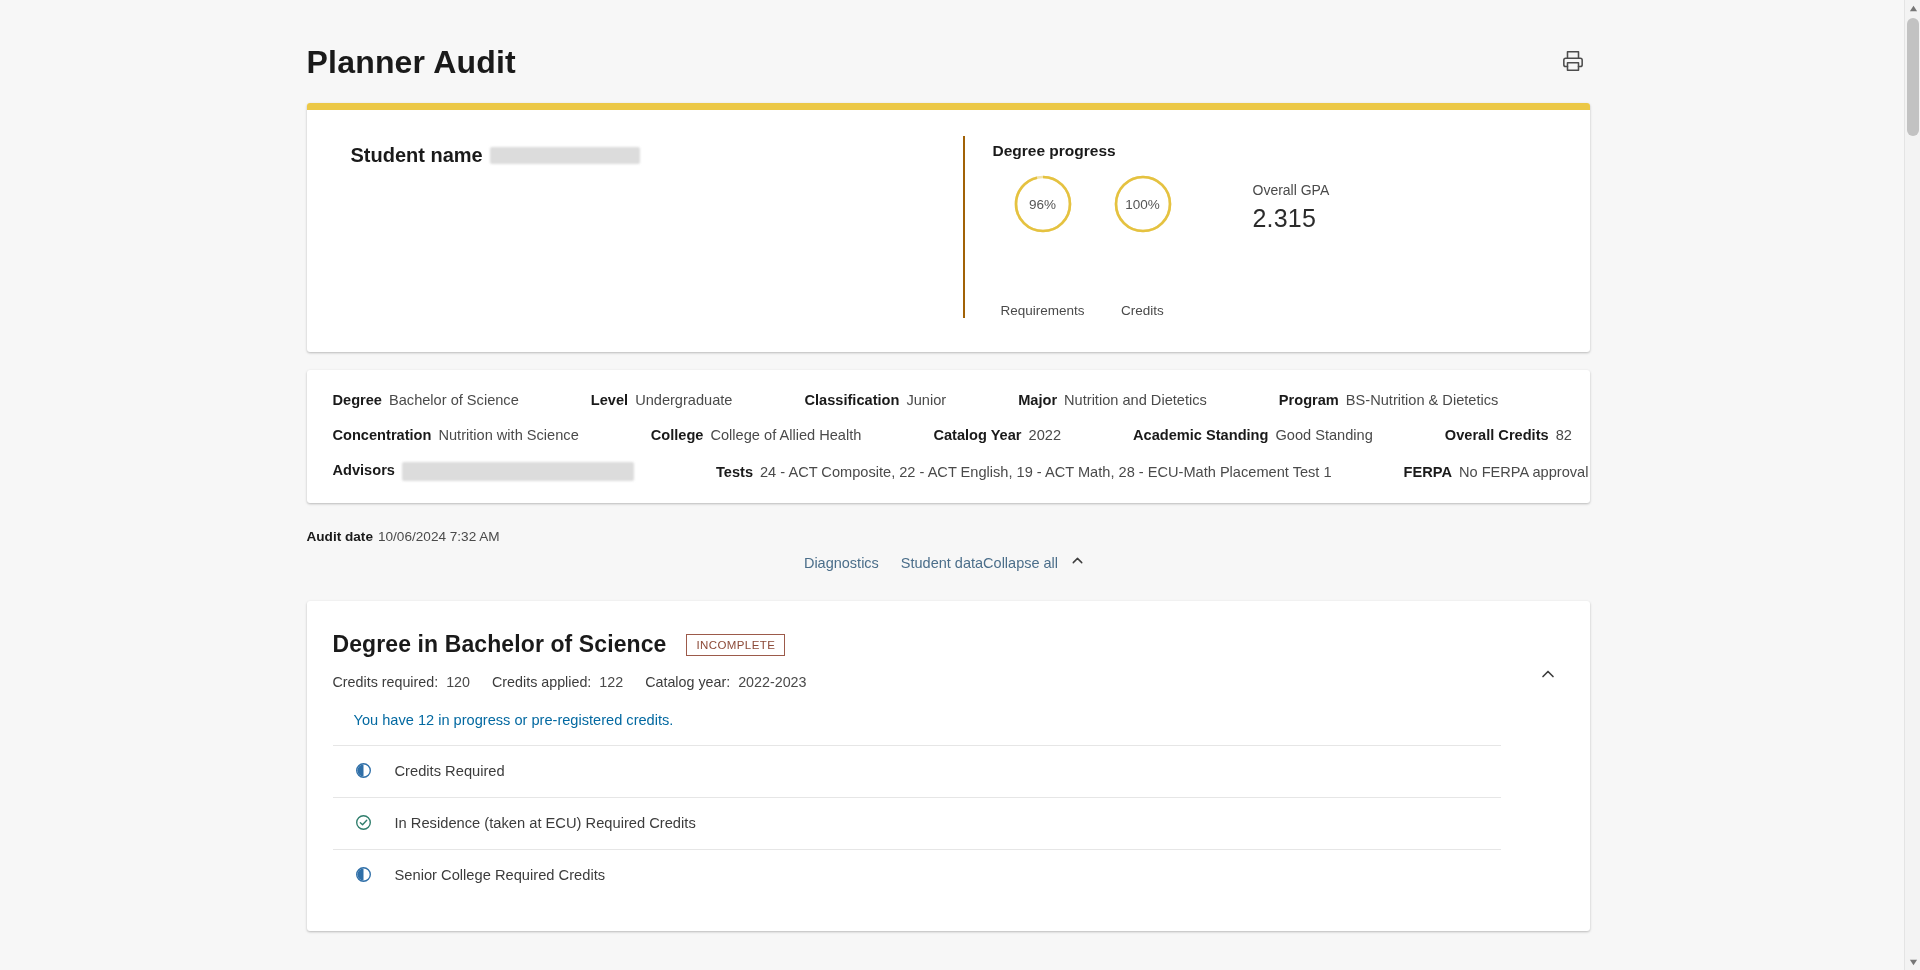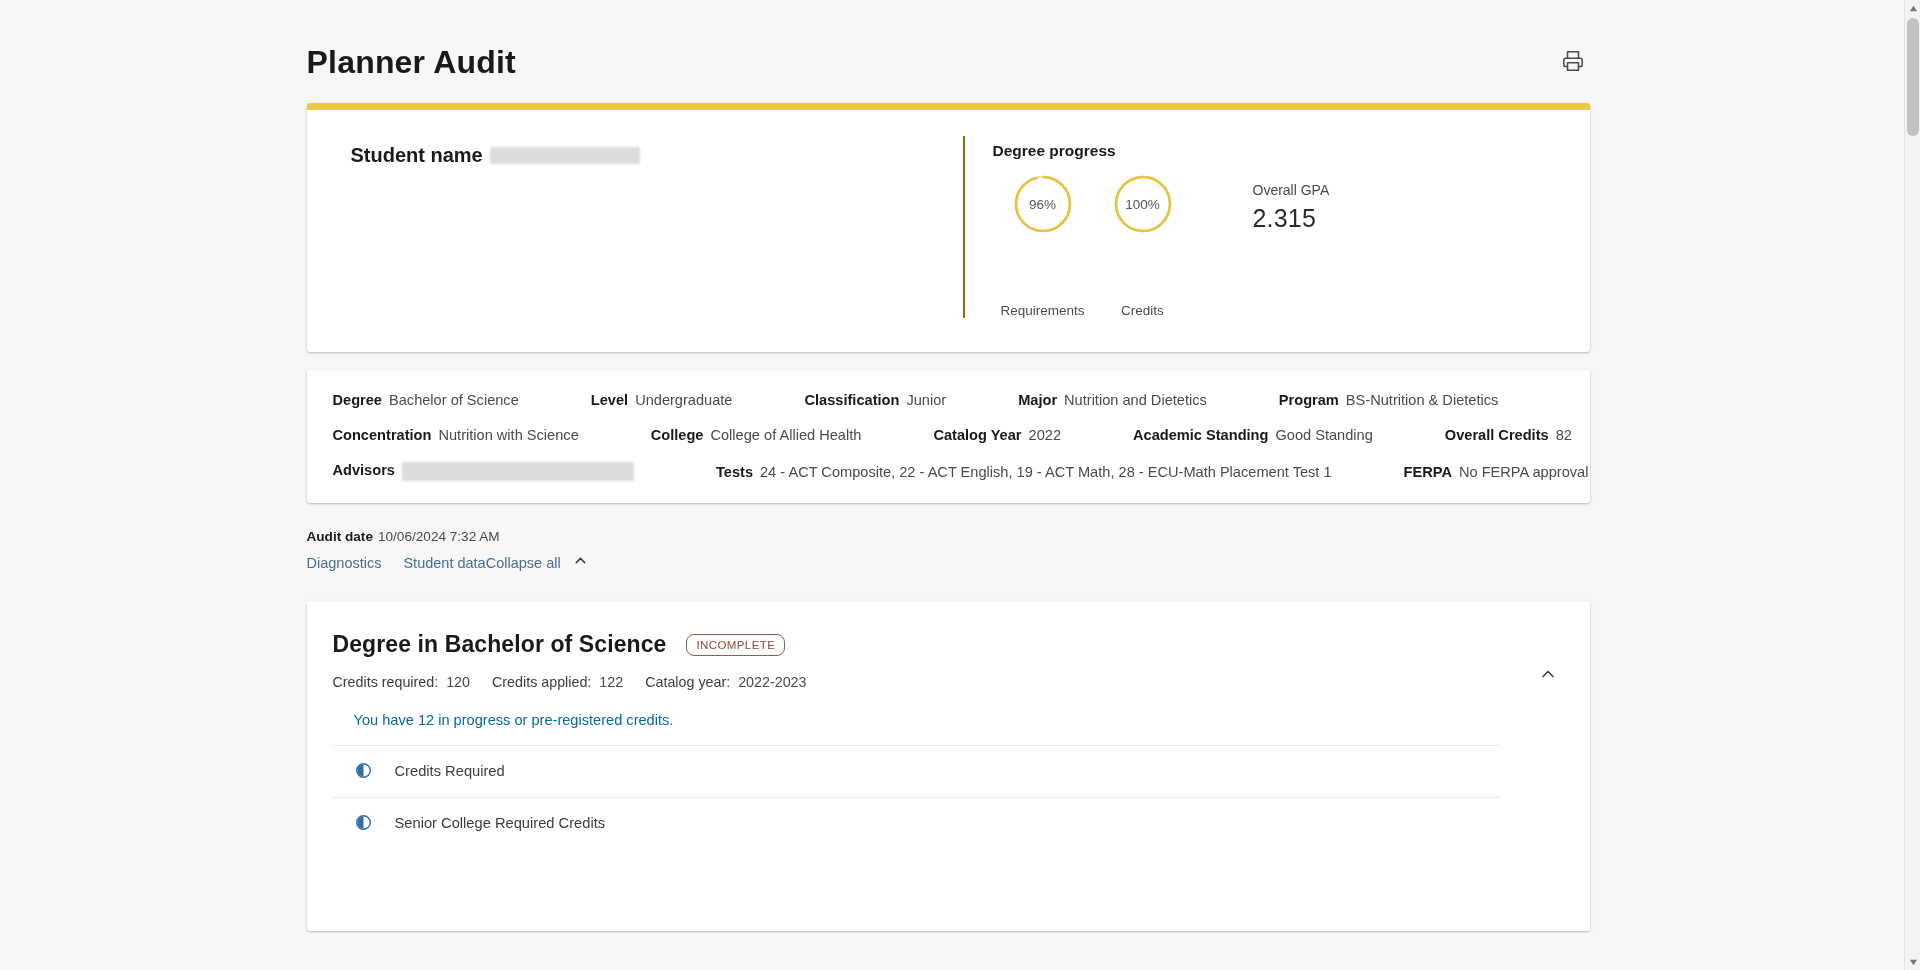--- a/index.html
+++ b/index.html
@@ -211,21 +211,21 @@
   .meta-date {
     font-size: 13.6px;
     color: #4a4a4a;
     margin-bottom: 8px;
   }
   .meta-date b { color: #1a1a1a; font-weight: bold; margin-right: 5px; }
 
   .meta-links-row {
     display: flex;
     align-items: center;
-    justify-content: flex-start;
+    justify-content: center;
     padding-bottom: 14px;
   }
   .meta-links { display: flex; gap: 22px; }
   .link {
     font-size: 14.5px;
     color: #4b6e8a;
     cursor: pointer;
     text-decoration: none;
   }
 
@@ -260,21 +260,21 @@
     font-weight: bold;
     color: #1a1a1a;
     letter-spacing: .1px;
   }
   .badge {
     border: 1px solid #9c5a4a;
     color: #8c4a38;
     font-size: 11.5px;
     letter-spacing: .4px;
     padding: 4px 9px 4px 9px;
-    border-radius: 8px;
+    border-radius: 0;
     background: #fff;
     white-space: nowrap;
   }
 
   .req-collapse {
     position: absolute;
     right: 26px;
     top: 58px;
     width: 32px; height: 32px;
     display: flex; align-items: center; justify-content: center;
@@ -495,20 +495,29 @@
           <div class="req-item">
             <div class="req-item-icon">
               <svg width="17" height="17" viewBox="0 0 20 20">
                 <circle cx="10" cy="10" r="8" fill="none" stroke="#2f6fa8" stroke-width="1.6"></circle>
                 <path d="M10 2.8 A7.2 7.2 0 0 0 10 17.2 Z" fill="#2f6fa8"></path>
               </svg>
             </div>
             <div class="req-item-text">Credits Required</div>
           </div>
 
+          <div class="req-item">
+            <div class="req-item-icon">
+              <svg width="17" height="17" viewBox="0 0 20 20" fill="none" stroke="#2e7d6b" stroke-width="1.6" stroke-linecap="round" stroke-linejoin="round">
+                <circle cx="10" cy="10" r="8"></circle>
+                <polyline points="6.3 10.2 8.9 12.7 13.8 7.3"></polyline>
+              </svg>
+            </div>
+            <div class="req-item-text">In Residence (taken at ECU) Required Credits</div>
+          </div>
 
           <div class="req-item">
             <div class="req-item-icon">
               <svg width="17" height="17" viewBox="0 0 20 20">
                 <circle cx="10" cy="10" r="8" fill="none" stroke="#2f6fa8" stroke-width="1.6"></circle>
                 <path d="M10 2.8 A7.2 7.2 0 0 0 10 17.2 Z" fill="#2f6fa8"></path>
               </svg>
             </div>
             <div class="req-item-text">Senior College Required Credits</div>
           </div>

